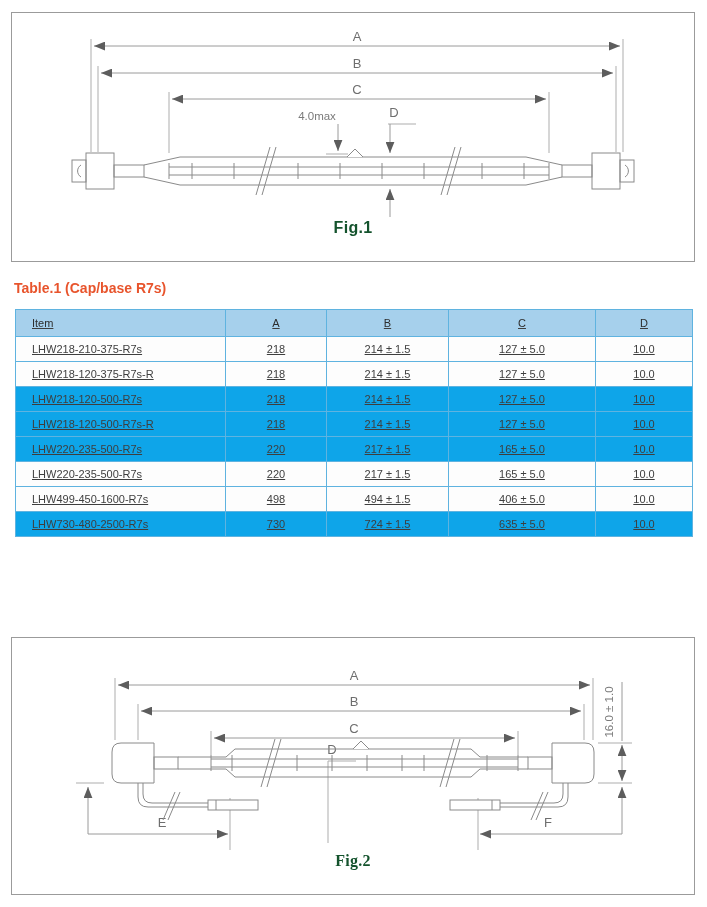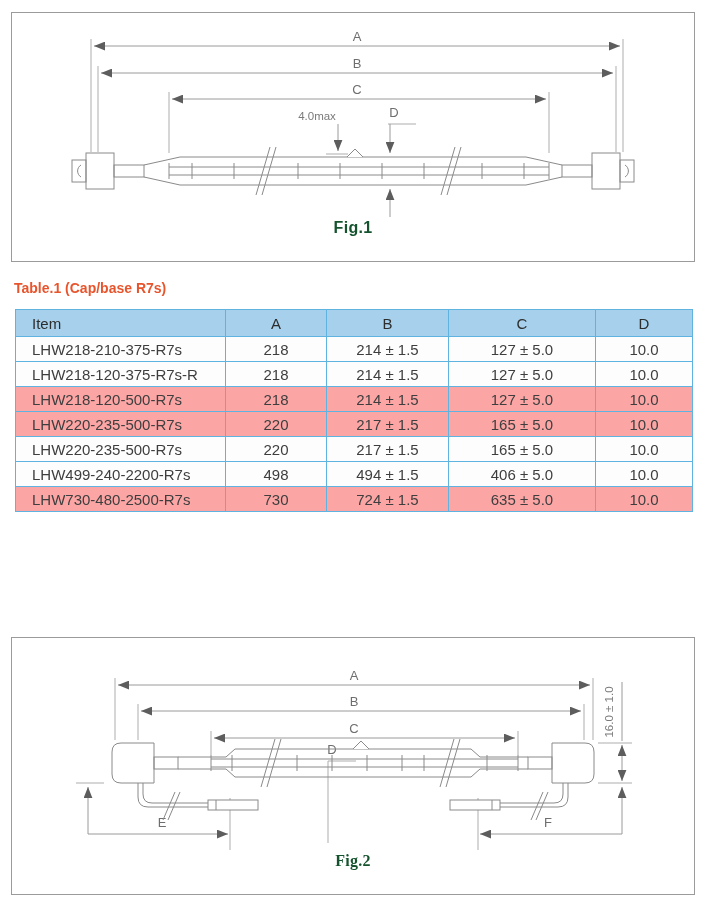--- a/index.html
+++ b/index.html
@@ -10,26 +10,26 @@
   #fig1{top:12px;height:248px;}
   #fig2{top:637px;height:256px;}
   .fig-caption{position:absolute;left:0;right:0;text-align:center;
                font-weight:bold;font-size:16px;color:#14532d;letter-spacing:.3px;}
   #fig1 .fig-caption{top:206px;}
   #fig2 .fig-caption{top:214px;font-family:Liberation Serif, serif;}
 
   .table-title{position:absolute;left:14px;top:280px;font-size:14px;font-weight:bold;color:#e8542c;}
 
   table.spec{position:absolute;left:15px;top:309px;width:677px;border-collapse:collapse;
-             table-layout:fixed;font-size:15px;color:#3e3e3e;}
+             table-layout:fixed;font-size:11px;color:#3e3e3e;text-decoration:underline;}
   .spec th,.spec td{border:1px solid #5fb3e0;height:24px;padding:0;text-align:center;
                     font-weight:normal;background:#fdfdfd;overflow:hidden;white-space:nowrap;}
   .spec thead th{background:#a6d0ec;height:26px;color:#2d2d2d;}
   .spec th.col-item,.spec td.cell-item{text-align:left;padding-left:16px;}
-  .spec tr.shaded td{background:#fca5a5;}
+  .spec tr.shaded td{background:#0ea5e9;}
 
   
   .ln{stroke:#8a8a8a;stroke-width:1;fill:none;}
   .dim{stroke:#9a9a9a;stroke-width:1;fill:none;}
   .ext{stroke:#adadad;stroke-width:1;fill:none;}
   .lbl{fill:#6e6e6e;font-size:13px;font-family:"Liberation Sans",sans-serif;}
   .slbl{fill:#7a7a7a;font-size:11.5px;font-family:"Liberation Sans",sans-serif;}
   .wfill{fill:#ffffff;}
 </style>
 </head>
@@ -147,35 +147,42 @@
           <td>10.0</td>
         </tr>
         <tr class="shaded">
           <td class="cell-item">LHW218-120-500-R7s</td>
           <td>218</td>
           <td>214 ± 1.5</td>
           <td>127 ± 5.0</td>
           <td>10.0</td>
         </tr>
         <tr class="shaded">
+          <td class="cell-item">LHW218-120-500-R7s-R</td>
+          <td>218</td>
+          <td>214 ± 1.5</td>
+          <td>127 ± 5.0</td>
+          <td>10.0</td>
+        </tr>
+        <tr class="shaded">
           <td class="cell-item">LHW220-235-500-R7s</td>
           <td>220</td>
           <td>217 ± 1.5</td>
           <td>165 ± 5.0</td>
           <td>10.0</td>
         </tr>
         <tr>
           <td class="cell-item">LHW220-235-500-R7s</td>
           <td>220</td>
           <td>217 ± 1.5</td>
           <td>165 ± 5.0</td>
           <td>10.0</td>
         </tr>
         <tr>
-          <td class="cell-item">LHW499-240-2200-R7s</td>
+          <td class="cell-item">LHW499-450-1600-R7s</td>
           <td>498</td>
           <td>494 ± 1.5</td>
           <td>406 ± 5.0</td>
           <td>10.0</td>
         </tr>
         <tr class="shaded">
           <td class="cell-item">LHW730-480-2500-R7s</td>
           <td>730</td>
           <td>724 ± 1.5</td>
           <td>635 ± 5.0</td>

